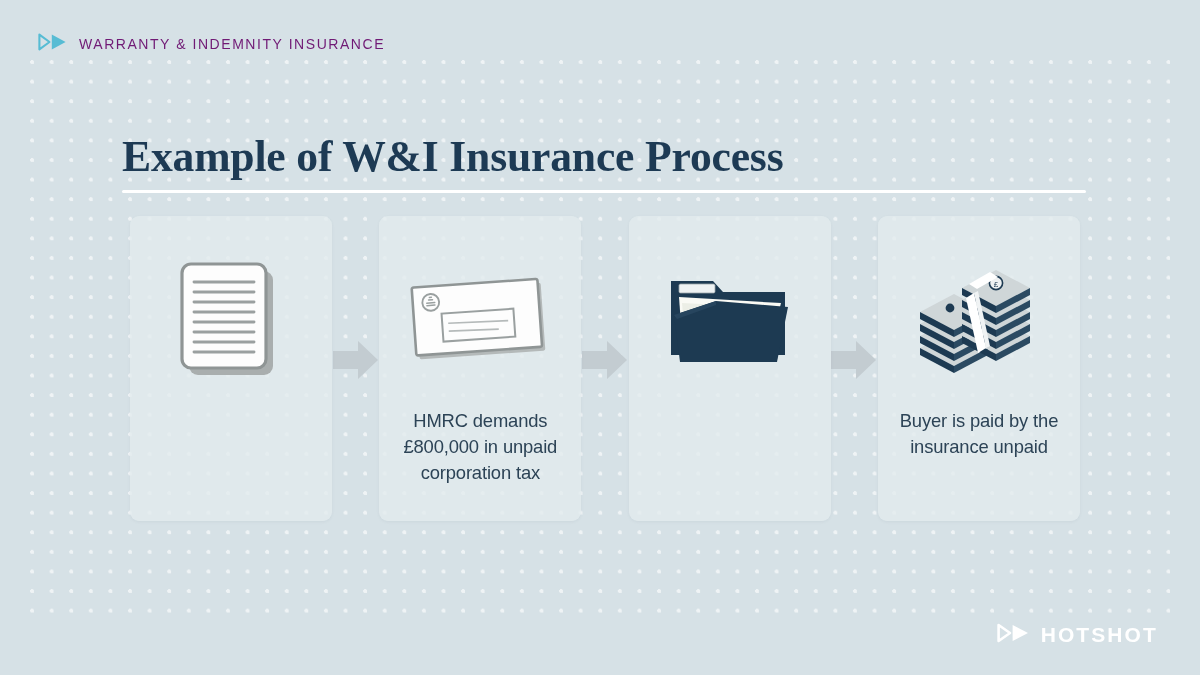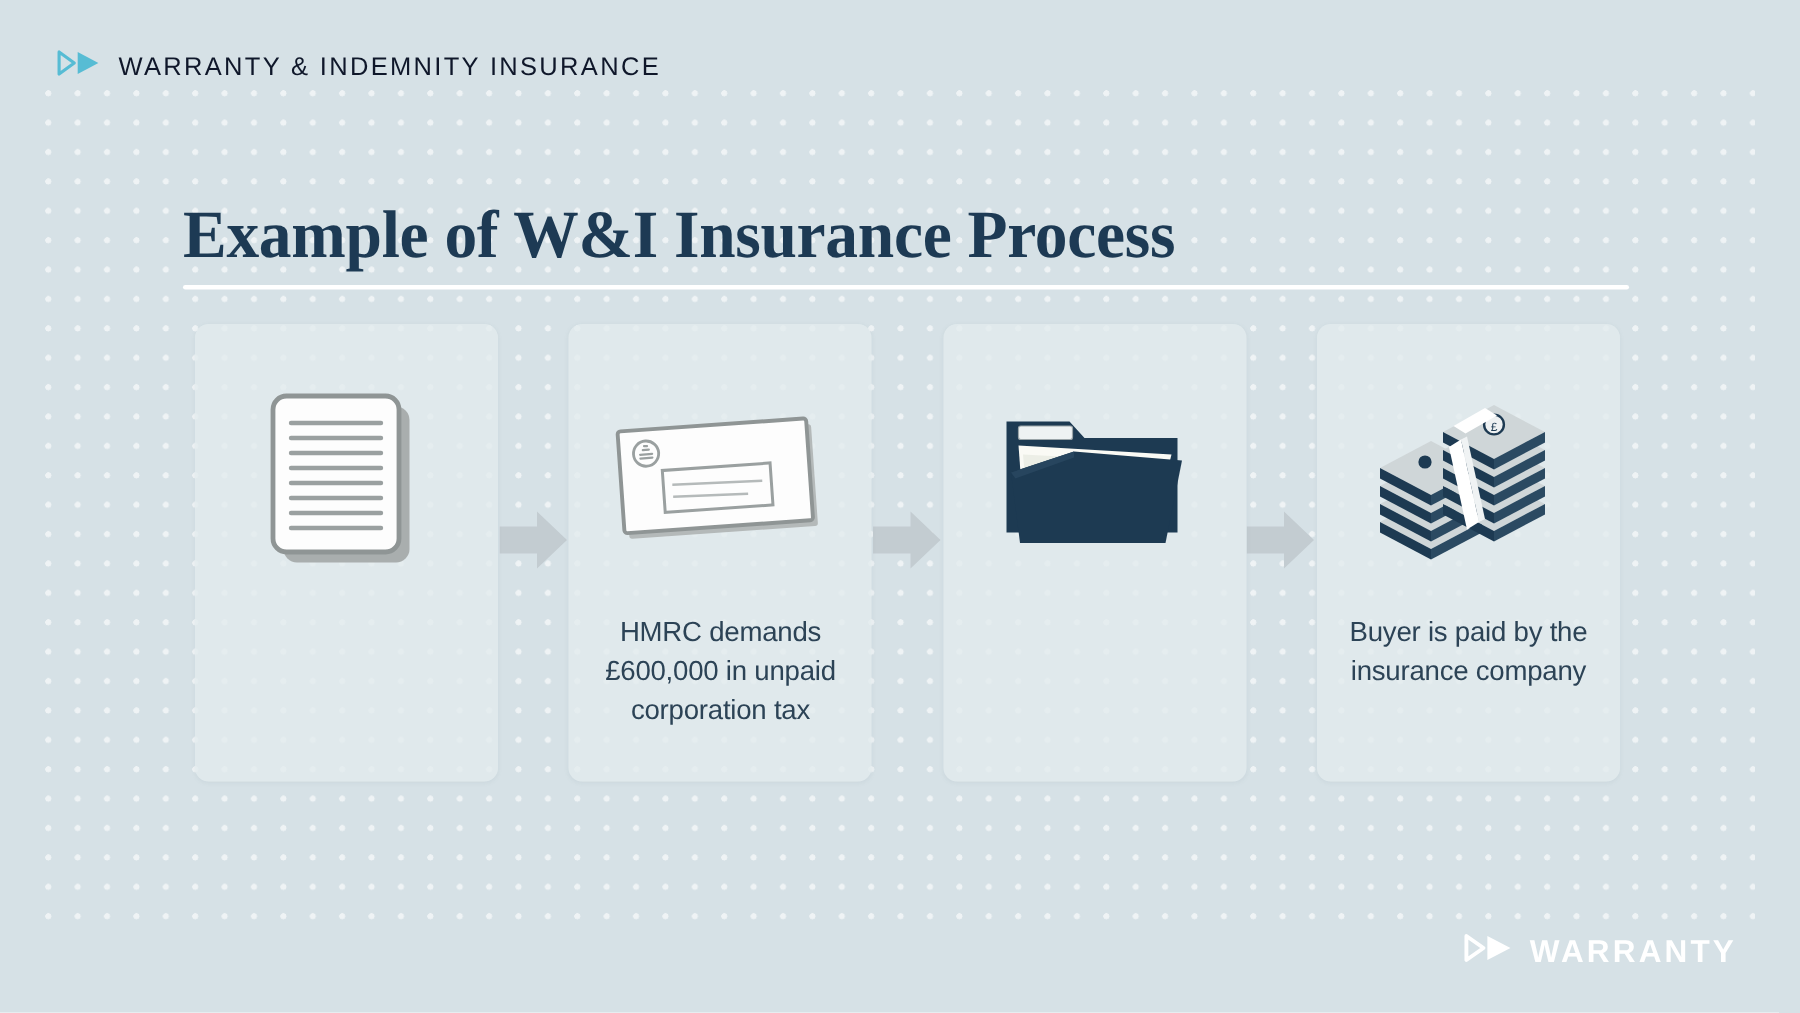--- a/index.html
+++ b/index.html
@@ -29,23 +29,23 @@
   }
 
   
   #brand {
     position:absolute;
     left:38px; top:33px;
     display:flex; align-items:center; gap:11px;
   }
   .brandmark { display:block; }
   #brand-text {
-    font-size:17px;
+    font-size:14px;
     letter-spacing:1.55px;
-    color:#0f172a;
+    color:#701a75;
     font-weight:400;
     white-space:nowrap;
   }
 
   
   #title {
     position:absolute;
     left:122px; top:133px;
     font-family:"Liberation Serif", serif;
     font-weight:bold;
@@ -181,21 +181,21 @@
             <rect x="11" y="24" width="126" height="68" rx="2" fill="#b4b9b9"></rect>
             <rect x="8" y="20" width="126" height="68" rx="2" fill="#fdfdfd" stroke="#8f9595" stroke-width="2.6"></rect>
             <circle cx="26" cy="36" r="8.4" fill="none" stroke="#9aa0a0" stroke-width="1.9"></circle>
             <path d="M22 39 h8 M22 36.5 h8 M24 33.5 h4 M25 31 h2" stroke="#9aa0a0" stroke-width="1.5" fill="none" stroke-linecap="round"></path>
             <rect x="36" y="48" width="72" height="28" fill="none" stroke="#9aa0a0" stroke-width="2"></rect>
             <line x1="42" y1="58" x2="102" y2="59.5" stroke="#b5baba" stroke-width="1.7"></line>
             <line x1="42" y1="66" x2="92" y2="67.5" stroke="#b5baba" stroke-width="1.7"></line>
           </g>
         </svg>
       </div>
-      <div class="step-text">HMRC demands £600,000 in unpaid corporation tax</div>
+      <div class="step-text">HMRC demands £800,000 in unpaid corporation tax</div>
     </div>
 
     <div class="arrow-slot">
       <span>
         <svg width="46" height="40" viewBox="0 0 46 40">
           <path d="M0 11 L25 11 L25 1 L45 20 L25 39 L25 29 L0 29 Z" fill="#c3ccd1"></path>
         </svg>
       </span>
     </div>
 
@@ -251,28 +251,28 @@
             <use href="#bill" y="0"></use>
             <circle cx="34" cy="5" r="6.6" fill="#eef1f2" stroke="#1d3a52" stroke-width="1.6"></circle>
             <text x="34" y="9" font-size="8" text-anchor="middle" fill="#1d3a52" font-family="'Liberation Sans', sans-serif">£</text>
           </g>
 
           <path d="M55 26 L76 14 L84 19 L63 31 Z" fill="#ffffff"></path>
           <path d="M52 40 L60 35 L72 90 L64 95 Z" fill="#ffffff"></path>
           <path d="M60 35 L72 90 L76 88 L64 33 Z" fill="#f0f3f4"></path>
         </svg>
       </div>
-      <div class="step-text">Buyer is paid by the insurance company</div>
+      <div class="step-text">Buyer is paid by the insurance unpaid</div>
     </div>
 
   </div>
 
   <div id="footer-logo">
     <span class="brandmark">
       <svg width="34" height="20" viewBox="0 0 34 20">
         <path d="M1.6 2 L13 10 L1.6 18 Z" fill="none" stroke="#ffffff" stroke-width="2.6" stroke-linejoin="round"></path>
         <path d="M15.6 2 L31 10 L15.6 18 Z" fill="#ffffff"></path>
       </svg>
     </span>
-    <span id="footer-text">WARRANTY</span>
+    <span id="footer-text">HOTSHOT</span>
   </div>
 
 </div>
 
 </body></html>

